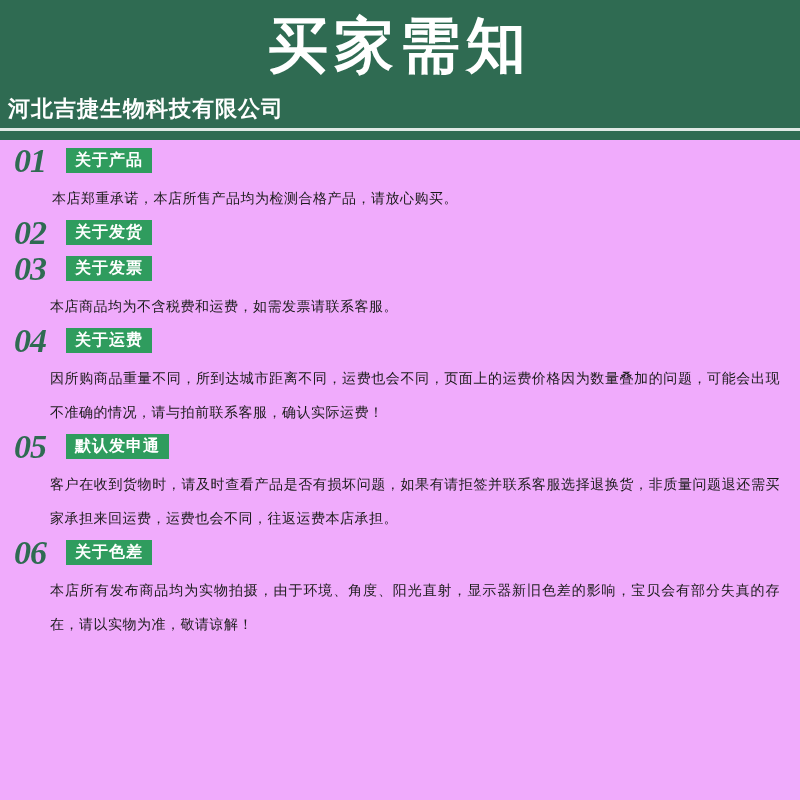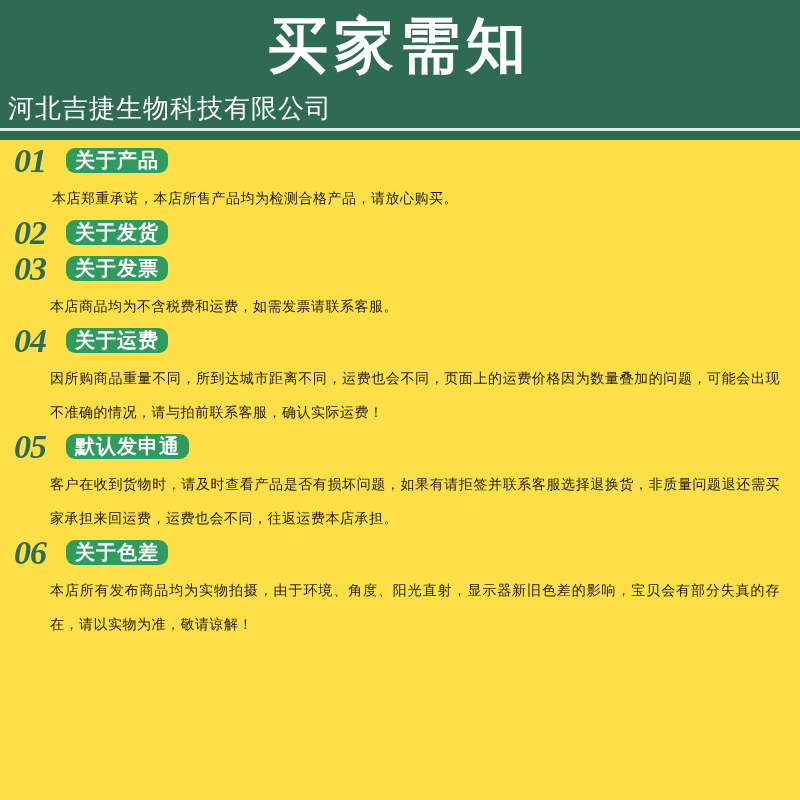--- a/index.html
+++ b/index.html
@@ -10,21 +10,21 @@
     width: 800px;
     height: 800px;
     background: #ffffff;
     font-family: "Liberation Serif", "DejaVu Serif", serif;
     overflow: hidden;
   }
   .page {
     position: relative;
     width: 800px;
     height: 800px;
-    background: #fde047;
+    background: #f0abfc;
   }
 
   
   .header {
     position: relative;
     width: 800px;
     height: 140px;
     background: #2f6b52;
     overflow: hidden;
   }
@@ -39,22 +39,22 @@
     font-weight: bold;
     letter-spacing: 6px;
     line-height: 76px;
     font-family: "Liberation Serif", "DejaVu Serif", serif;
   }
   .header-company {
     position: absolute;
     top: 92px;
     left: 8px;
     color: #ffffff;
-    font-size: 26px;
-    font-weight: normal;
+    font-size: 22px;
+    font-weight: bold;
     letter-spacing: 1px;
     line-height: 34px;
   }
   .header-underline {
     position: absolute;
     top: 128px;
     left: 0;
     width: 800px;
     height: 3px;
     background: #ffffff;
@@ -86,27 +86,26 @@
     font-family: Liberation Serif, serif;
     font-style: italic;
     letter-spacing: -1px;
   }
   .sec-tag {
     position: absolute;
     left: 52px;
     top: 2px;
     background: #2f9c5e;
     color: #ffffff;
-    font-size: 20px;
+    font-size: 16px;
     font-weight: bold;
     padding: 3px 9px 4px 9px;
     line-height: 18px;
     letter-spacing: 1px;
     font-family: "Liberation Serif", "DejaVu Serif", serif;
-    border-radius: 9px;
   }
   .sec-body {
     font-size: 14px;
     line-height: 34px;
     color: #1b1b1b;
     padding-left: 36px;
     padding-right: 6px;
     text-align: justify;
     letter-spacing: 0.5px;
   }

